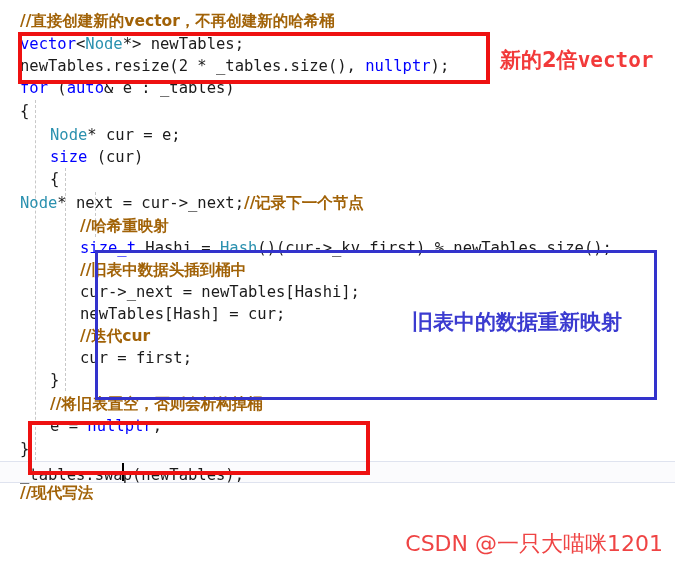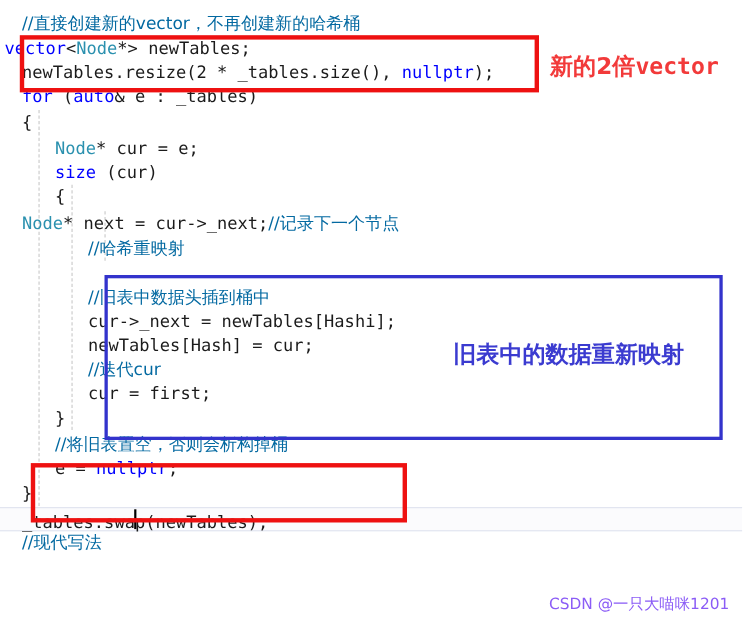--- a/index.html
+++ b/index.html
@@ -34,21 +34,21 @@
     white-space: pre;
     font-family: "DejaVu Sans Mono", "Liberation Mono", monospace;
     letter-spacing: 0px;
     color: #1a1a1a;
   }
   .line .txt { padding-left: 20px; display: inline-block; }
 
   
   .kw   { color: #0000ff; }            
   .typ  { color: #2b91af; }            
-  .cmt  { color: #0369a1; }            
+  .cmt  { color: #a16207; font-weight: bold; }            
   .pln  { color: #1b1b1b; }
 
   
   .cjk { font-family: "DejaVu Sans", "Liberation Sans", sans-serif; }
 
   
   .guide {
     position: absolute;
     width: 0;
     border-left: 1px dashed #c8c8c8;
@@ -97,50 +97,51 @@
     color: #3b3bd0;
     font-size: 21px;
     font-family: "DejaVu Sans", "Liberation Sans", sans-serif;
   }
 
   
   #watermark {
     position: absolute;
     right: 12px;
     bottom: 12px;
-    color: #8b5cf6;
-    font-size: 14px;
+    color: #ef4444;
+    font-size: 22px;
     font-family: "DejaVu Sans", "Liberation Sans", sans-serif;
     white-space: pre;
   }
 </style>
 </head>
 <body>
 
 <div id="screen">
 
   <div id="current-line" style="top: 461px;"></div>
 
   <div id="guides">
       <div class="guide" style="left: 35px; top: 100px; height: 360px;"></div>
       <div class="guide" style="left: 65px; top: 168px; height: 223px;"></div>
       <div class="guide" style="left: 95px; top: 192px; height: 45px;"></div>
     </div>
 
   <div id="code">
       <div class="line" style="top: 10px;"><span class="txt" style="padding-left: 20px;"><span class="cmt cjk">//直接创建新的vector，不再创建新的哈希桶</span></span></div>
-      <div class="line" style="top: 33px;"><span class="txt" style="padding-left: 4px;"><span class="kw">vector</span><span class="pln">&lt;</span><span class="typ">Node</span><span class="pln">*&gt; newTables;</span></span></div>
+      <div class="line" style="top: 33px;"><span class="txt" style="padding-left: 20px;"><span class="kw">vector</span><span class="pln">&lt;</span><span class="typ">Node</span><span class="pln">*&gt; newTables;</span></span></div>
       <div class="line" style="top: 55px;"><span class="txt" style="padding-left: 20px;"><span class="pln">newTables.resize(2 * _tables.size(), </span><span class="kw">nullptr</span><span class="pln">);</span></span></div>
       <div class="line" style="top: 77px;"><span class="txt" style="padding-left: 20px;"><span class="kw">for</span><span class="pln"> (</span><span class="kw">auto</span><span class="pln">&amp; e : _tables)</span></span></div>
       <div class="line" style="top: 100px;"><span class="txt" style="padding-left: 20px;"><span class="pln">{</span></span></div>
       <div class="line" style="top: 124px;"><span class="txt" style="padding-left: 50px;"><span class="typ">Node</span><span class="pln">* cur = e;</span></span></div>
       <div class="line" style="top: 146px;"><span class="txt" style="padding-left: 50px;"><span class="kw">size</span><span class="pln"> (cur)</span></span></div>
       <div class="line" style="top: 168px;"><span class="txt" style="padding-left: 50px;"><span class="pln">{</span></span></div>
       <div class="line" style="top: 192px;"><span class="txt" style=""><span class="typ">Node</span><span class="pln">* next = cur-&gt;_next;</span><span class="cmt cjk">//记录下一个节点</span></span></div>
       <div class="line" style="top: 215px;"><span class="txt" style="padding-left: 80px; text-align: right;"><span class="cmt cjk">//哈希重映射</span></span></div>
+      <div class="line" style="top: 237px;"><span class="txt" style="padding-left: 80px;"><span class="kw">size_t</span><span class="pln"> Hashi = </span><span class="typ">Hash</span><span class="pln">()(cur-&gt;_kv.first) % newTables.size();</span></span></div>
       <div class="line" style="top: 259px;"><span class="txt" style="padding-left: 80px;"><span class="cmt cjk">//旧表中数据头插到桶中</span></span></div>
       <div class="line" style="top: 281px;"><span class="txt" style="padding-left: 80px;"><span class="pln">cur-&gt;_next = newTables[Hashi];</span></span></div>
       <div class="line" style="top: 303px;"><span class="txt" style="padding-left: 80px;"><span class="pln">newTables[Hash] = cur;</span></span></div>
       <div class="line" style="top: 325px;"><span class="txt" style="padding-left: 80px;"><span class="cmt cjk">//迭代cur</span></span></div>
       <div class="line" style="top: 347px;"><span class="txt" style="padding-left: 80px;"><span class="pln">cur = first;</span></span></div>
       <div class="line" style="top: 369px;"><span class="txt" style="padding-left: 50px;"><span class="pln">}</span></span></div>
       <div class="line" style="top: 393px;"><span class="txt" style="padding-left: 50px; text-align: center;"><span class="cmt cjk">//将旧表置空，否则会析构掉桶</span></span></div>
       <div class="line" style="top: 415px;"><span class="txt" style="padding-left: 50px;"><span class="pln">e = </span><span class="kw">nullptr</span><span class="pln">;</span></span></div>
       <div class="line" style="top: 438px;"><span class="txt" style="padding-left: 20px;"><span class="pln">}</span></span></div>
       <div class="line" style="top: 462px;"><span class="txt" style="padding-left: 20px; margin-top: 20px;"><span class="cmt cjk">//现代写法</span></span></div>

